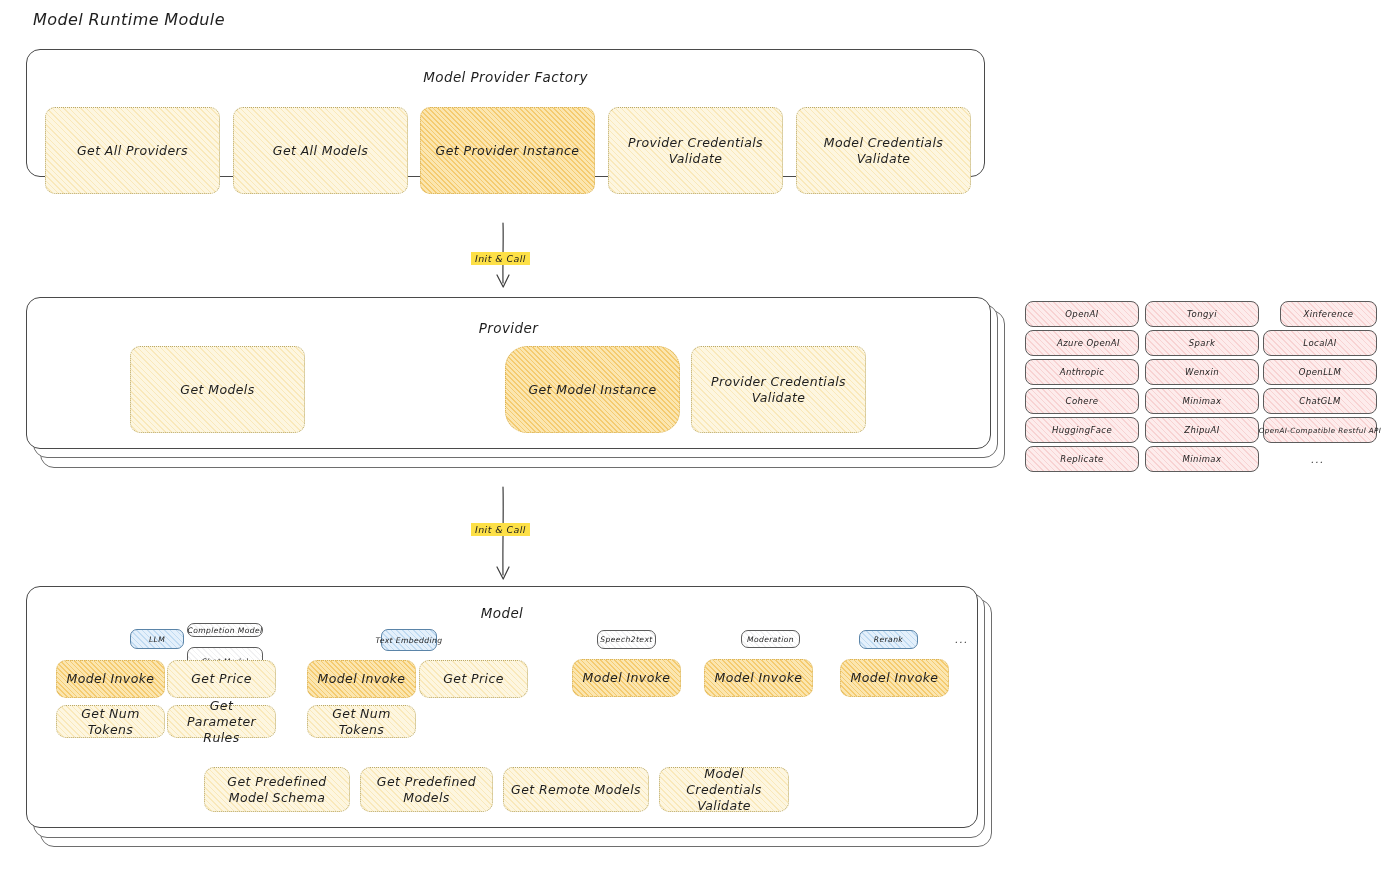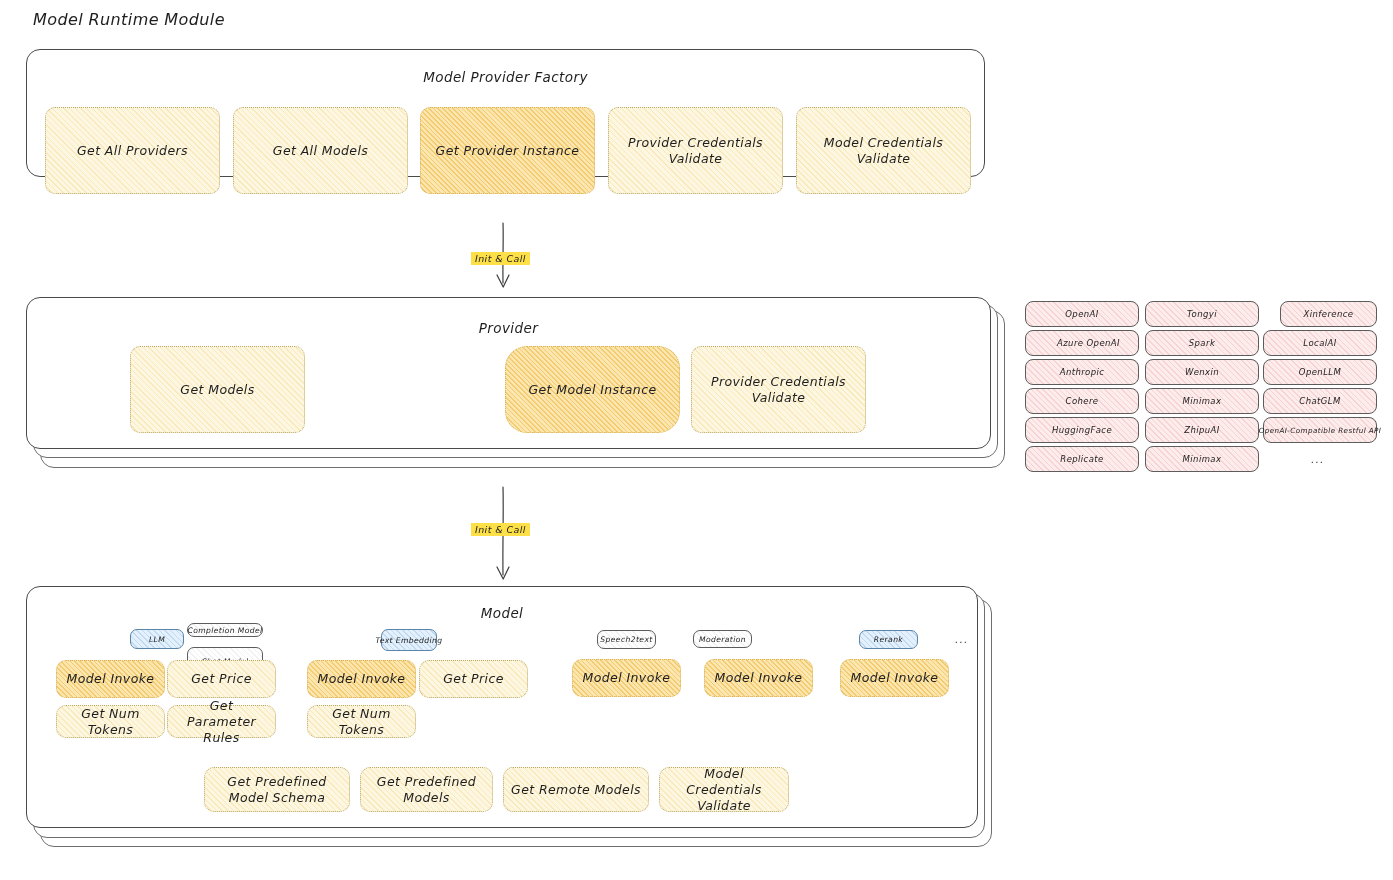--- a/index.html
+++ b/index.html
@@ -223,21 +223,21 @@
 
     <div class="tag blue hand" style="left:354px; top:42px; width:56px; height:22px;">Text Embedding</div>
 
     <div class="node strong hand" style="left:280px; top:73px; width:109px; height:38px;">Model Invoke</div>
     <div class="node light hand" style="left:392px; top:73px; width:109px; height:38px;">Get Price</div>
     <div class="node light hand" style="left:280px; top:118px; width:109px; height:33px;">Get Num Tokens</div>
 
     <div class="tag plain hand" style="left:570px; top:43px; width:59px; height:19px;">Speech2text</div>
     <div class="node strong hand" style="left:545px; top:72px; width:109px; height:38px;">Model Invoke</div>
 
-    <div class="tag plain hand" style="left:666px; top:43px; width:59px; height:18px;">Moderation</div>
+    <div class="tag plain hand" style="left:714px; top:43px; width:59px; height:18px;">Moderation</div>
     <div class="node strong hand" style="left:677px; top:72px; width:109px; height:38px;">Model Invoke</div>
 
     <div class="tag blue hand" style="left:832px; top:43px; width:59px; height:19px;">Rerank</div>
     <div class="node strong hand" style="left:813px; top:72px; width:109px; height:38px;">Model Invoke</div>
 
     <div class="ellipsis-mark hand" style="left:928px; top:46px;">...</div>
 
     <div class="node light hand" style="left:177px; top:180px; width:146px; height:45px;">Get Predefined Model Schema</div>
     <div class="node light hand" style="left:333px; top:180px; width:133px; height:45px;">Get Predefined Models</div>
     <div class="node light hand" style="left:476px; top:180px; width:146px; height:45px;">Get Remote Models</div>

